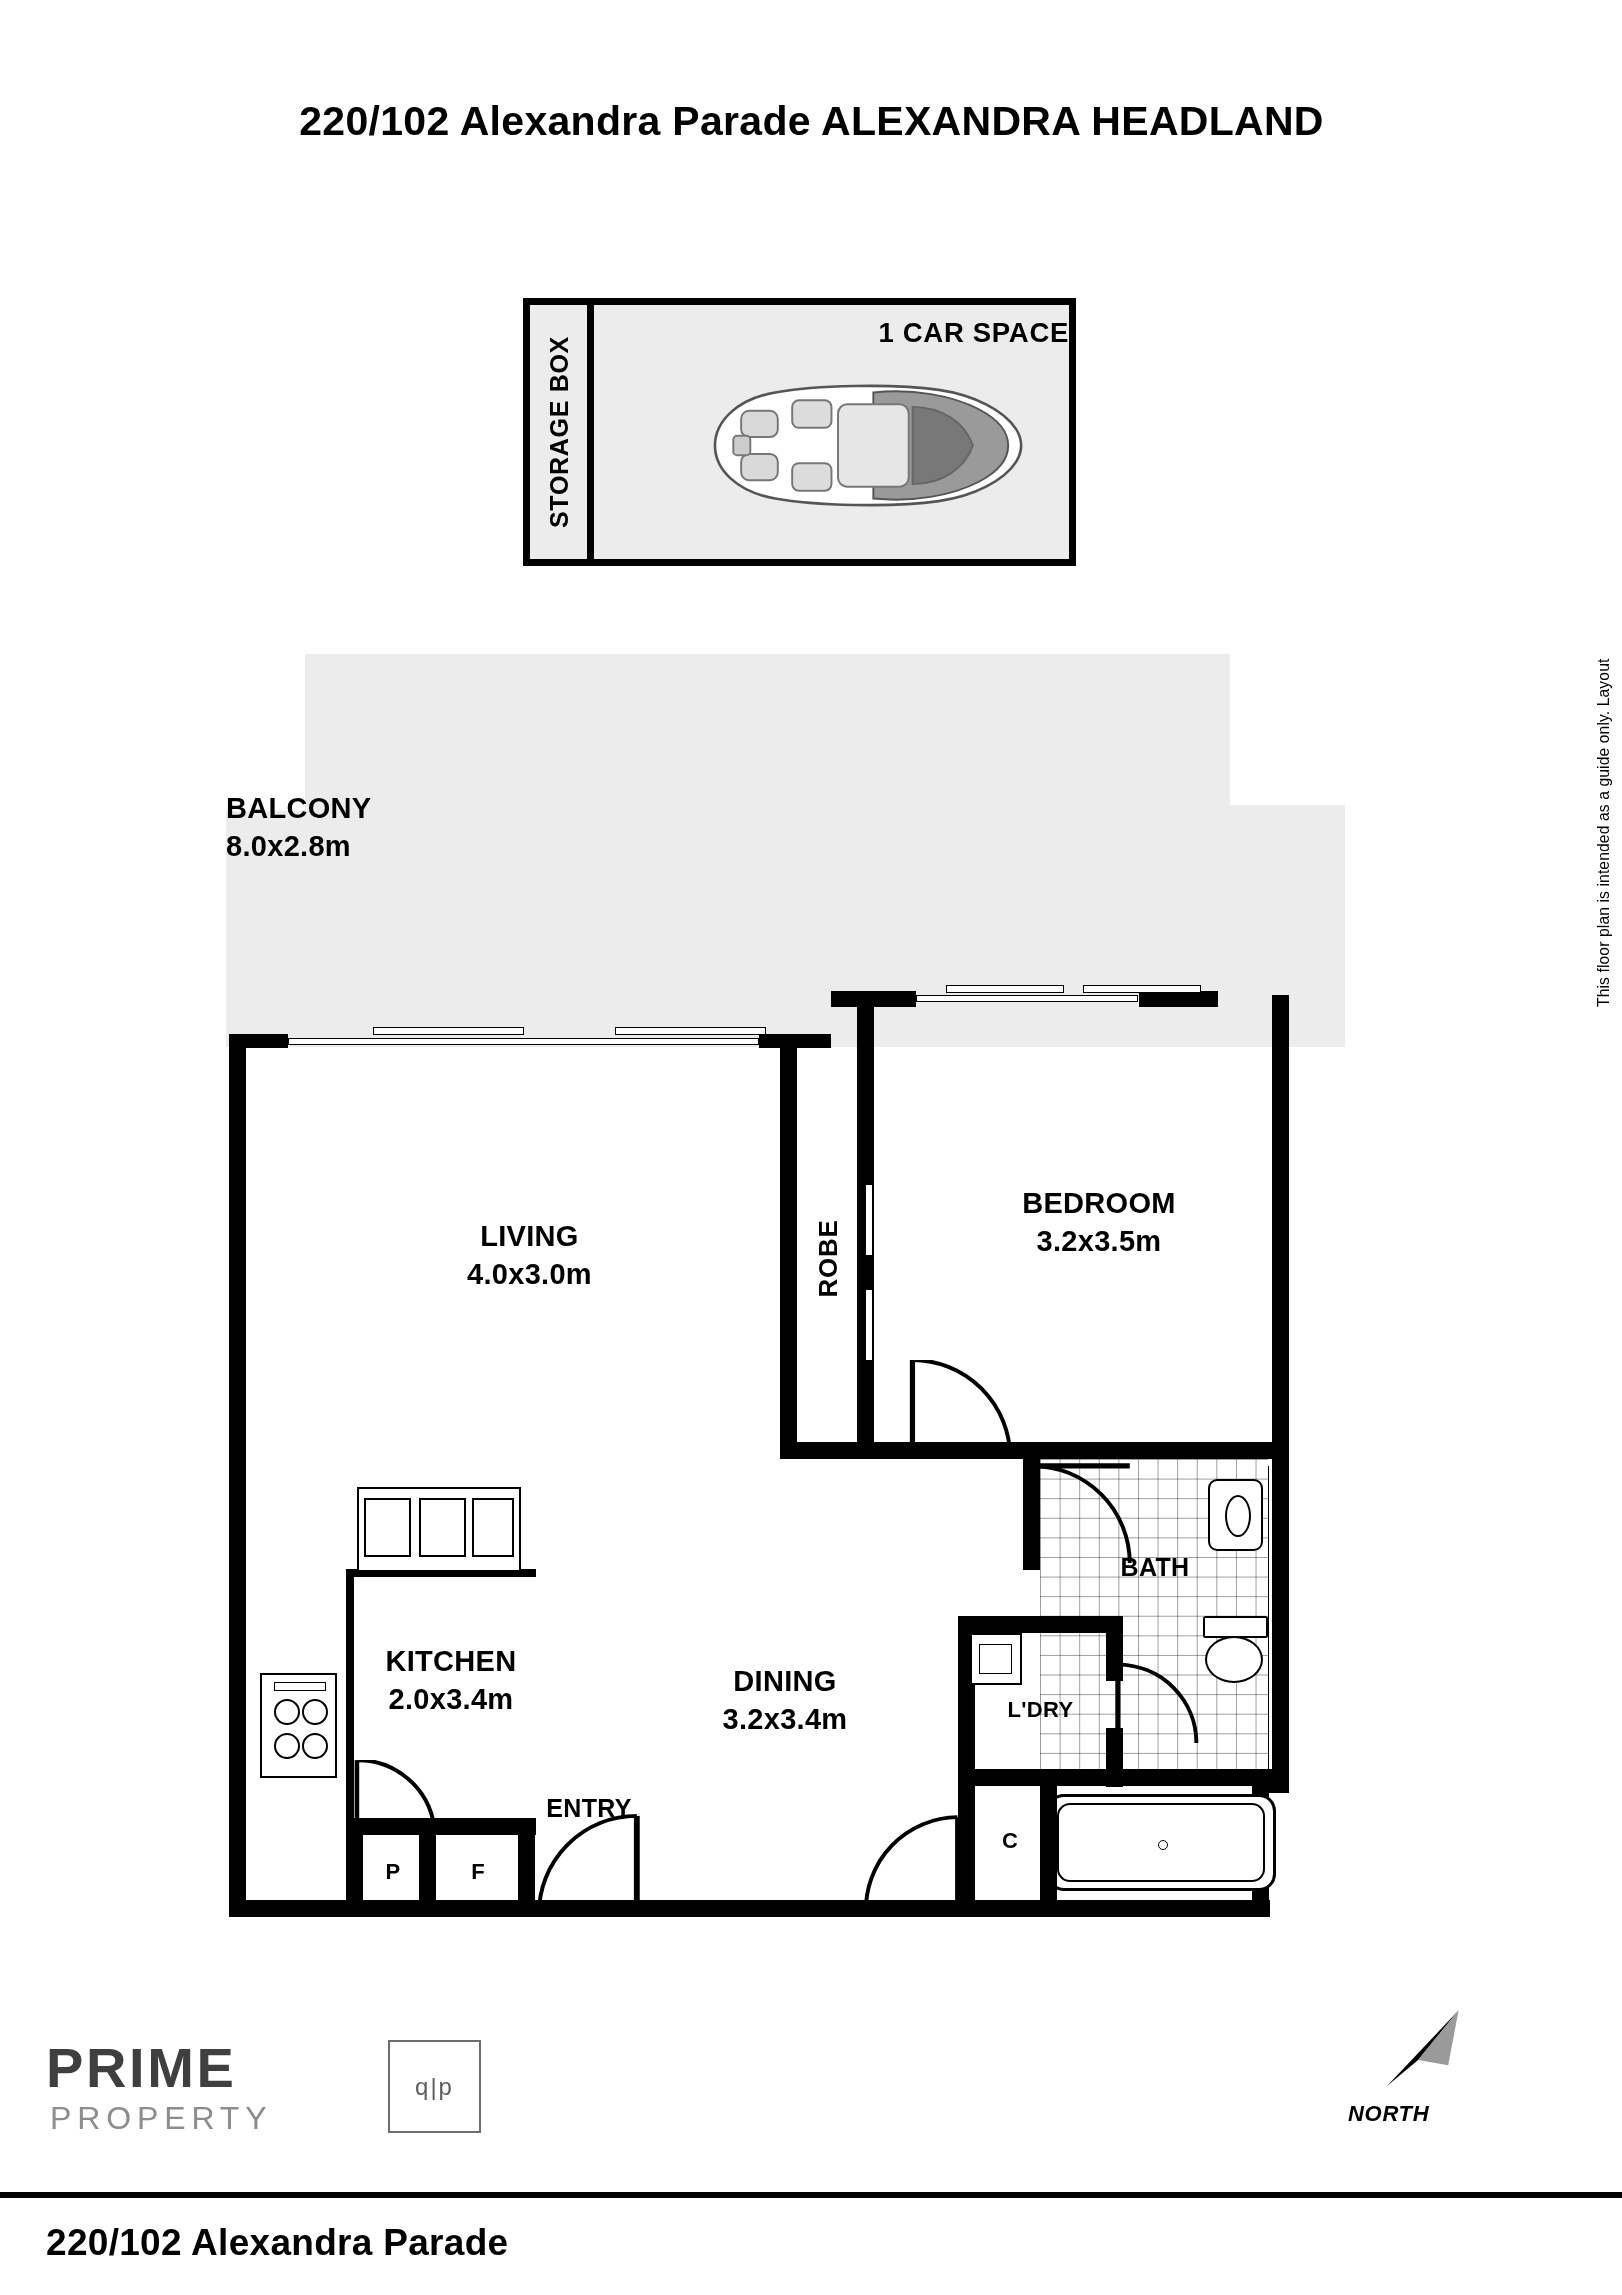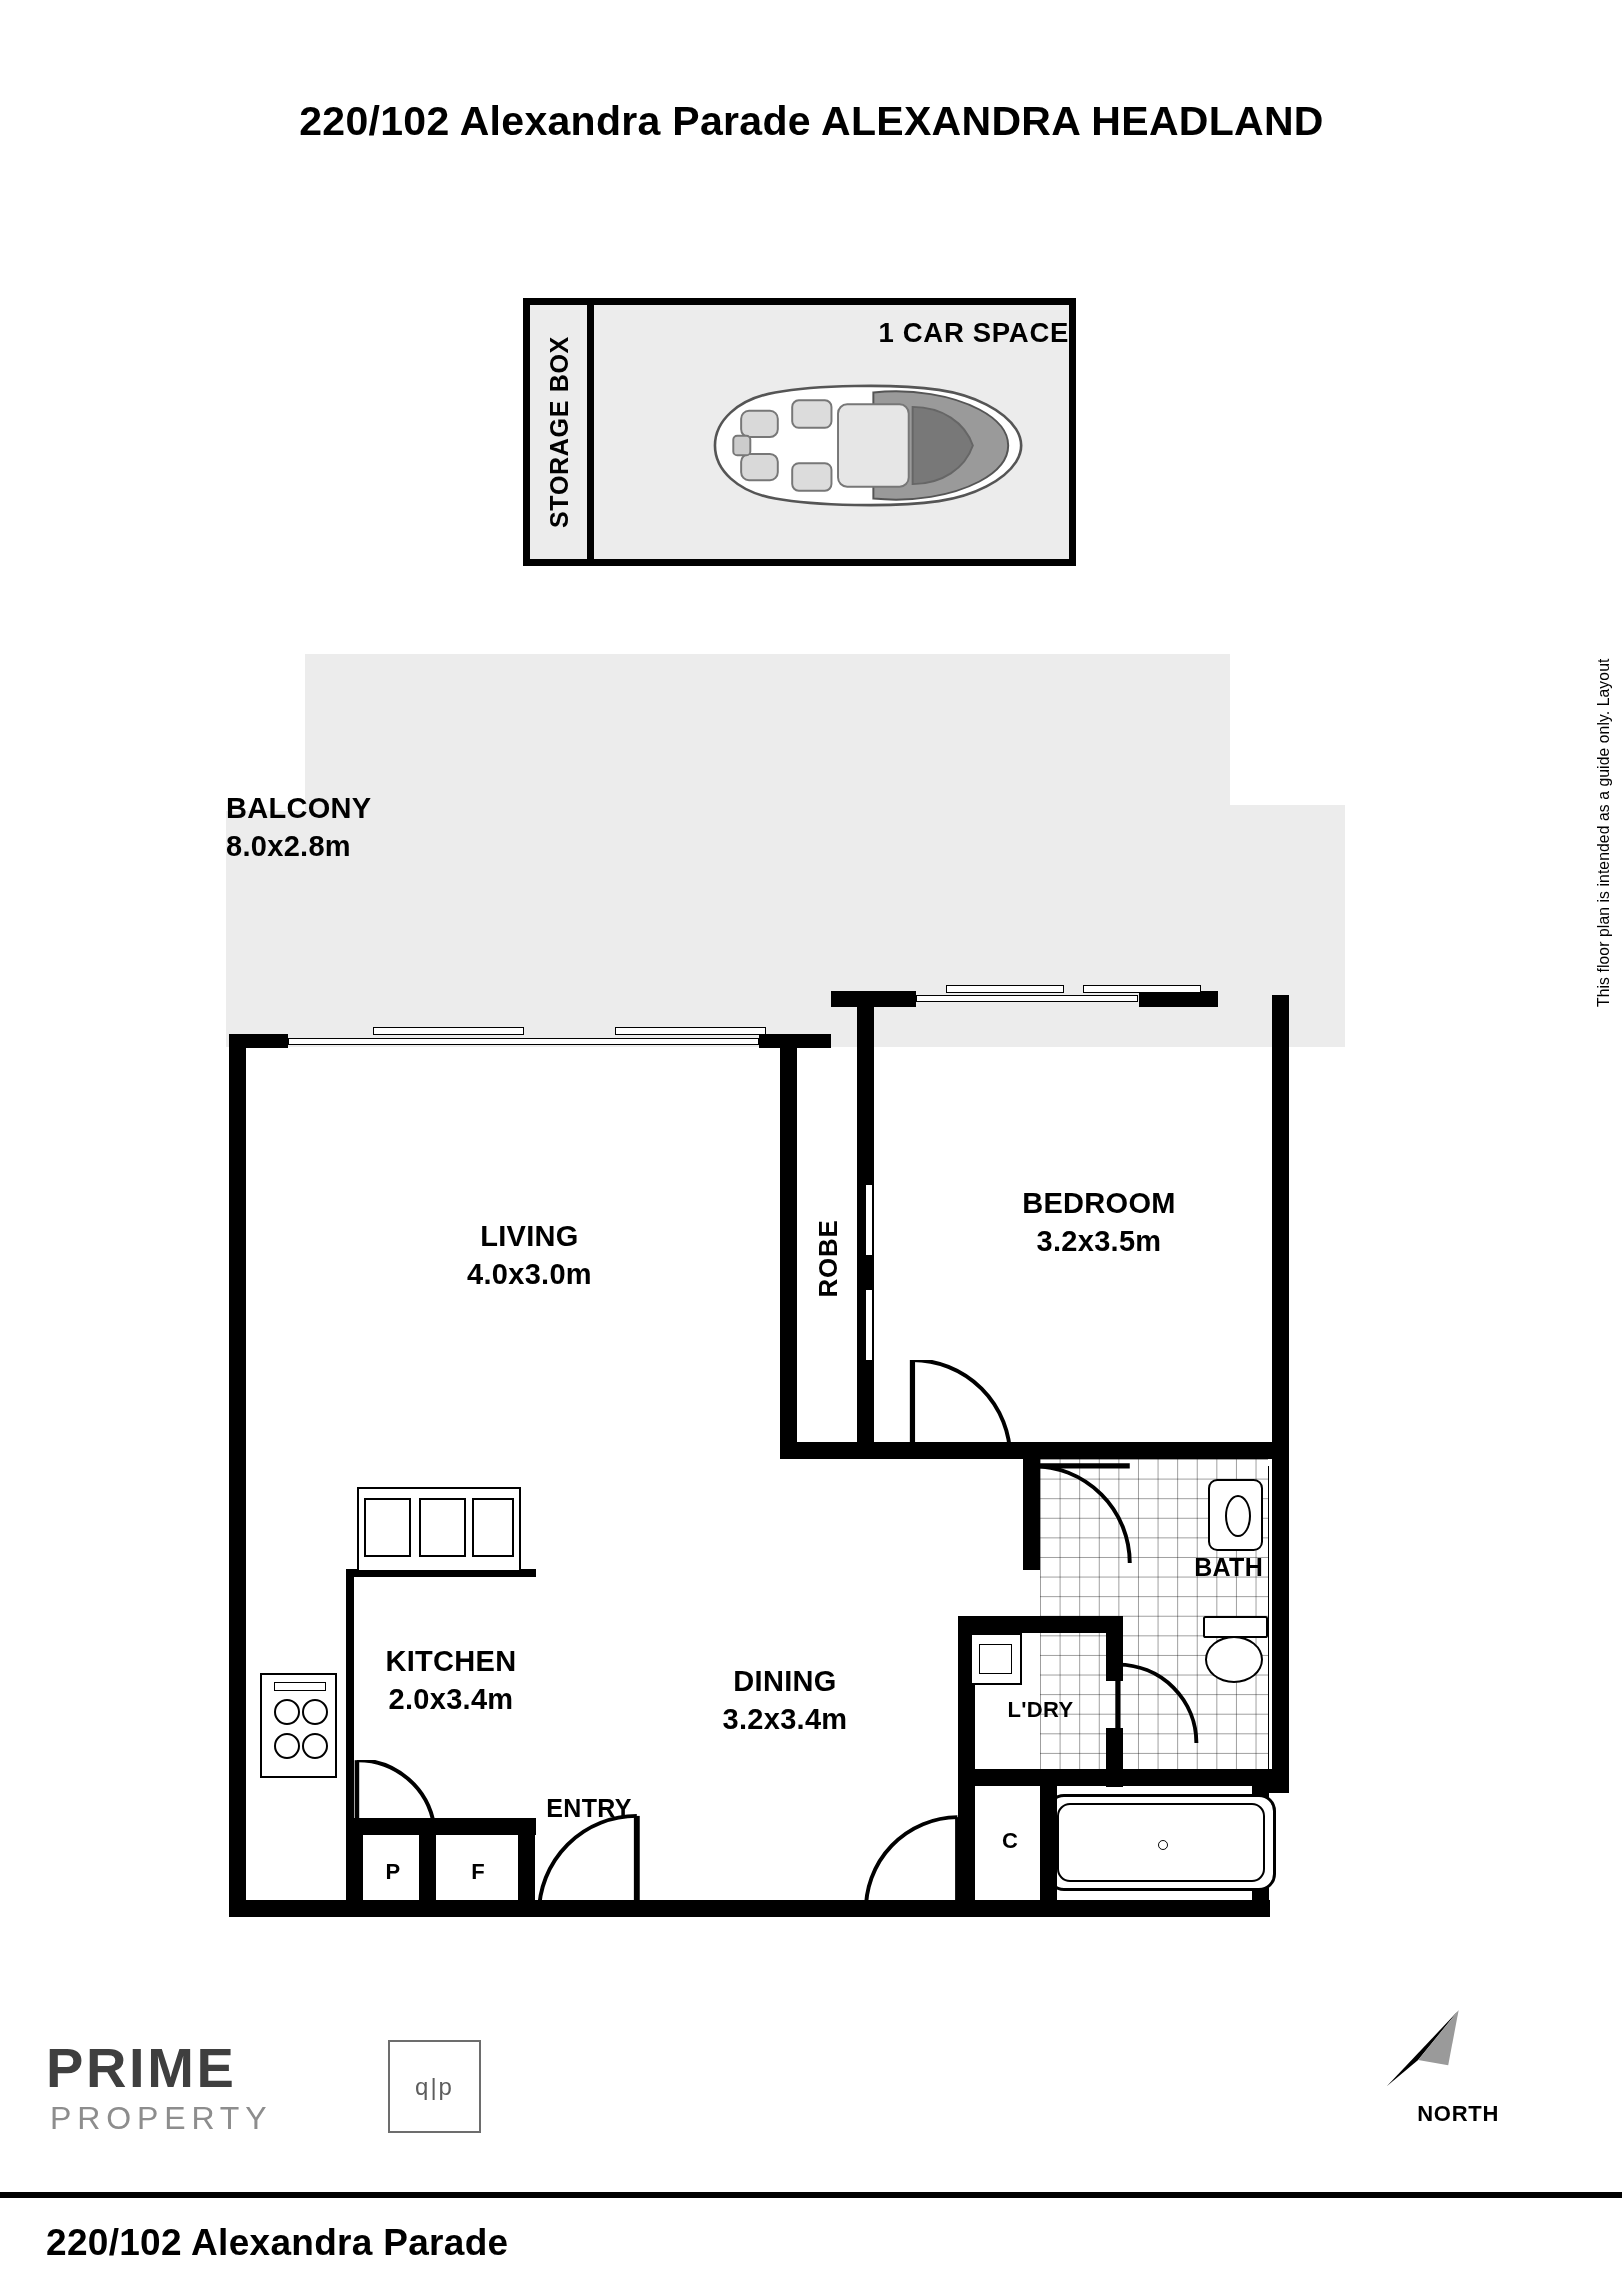--- a/index.html
+++ b/index.html
@@ -182,21 +182,22 @@
     transform-origin: 100% 0%;
     text-align: left;
   }
 
   
   #north-group {
     position: absolute;
     left: 1348px;
     top: 2009px;
     width: 151px;
-    text-align: right;
+    text-align: left;
+    font-style: italic;
   }
   #north-label {
     font-size: 22px;
     font-weight: bold;
     letter-spacing: 0.7px;
     margin-top: 6.5px;
   }
 
   
   #logo {
@@ -337,21 +338,21 @@
   <div class="wall" style="left:1025px; top:1442px; width:249px; height:17px;"></div>
 
   <div class="tile" style="left:1040px; top:1459px; width:228px; height:321px;"></div>
   <div class="wall" style="left:1023px; top:1459px; width:17px; height:111px;"></div>
   <div class="wall" style="left:958px; top:1616px; width:17px; height:169px;"></div>
   <div class="wall" style="left:958px; top:1616px; width:164px; height:17px;"></div>
   <div class="wall" style="left:958px; top:1769px; width:164px; height:17px;"></div>
   <div class="wall" style="left:1106px; top:1616px; width:17px; height:65px;"></div>
   <div class="wall" style="left:1106px; top:1728px; width:17px; height:59px;"></div>
   <div class="wall" style="left:1023px; top:1769px; width:262px; height:17px;"></div>
-  <div class="room-label small" style="left:1047px; top:1551px; width:216px;text-align:right;">BATH</div>
+  <div class="room-label small" style="left:1047px; top:1551px; width:216px;">BATH</div>
   <div class="room-label tiny" style="left:962px; top:1695px; width:157px;">L'DRY</div>
 
   <div class="fixture-line" style="left:970px; top:1633px; width:52px; height:52px;"></div>
   <div class="fixture-line" style="left:979px; top:1644px; width:33px; height:30px; border-width:1.3px;"></div>
 
   <div class="fixture-line" style="left:1208px; top:1479px; width:55px; height:72px; border-radius:9.2px;"></div>
   <div style="position:absolute;left:1225px;top:1495px;width:22px;height:38px;border:2px solid #000;border-radius:50%;background:#fff;"></div>
 
   <div class="fixture-line" style="left:1203px; top:1616px; width:65px; height:22px; border-radius:2.6px;"></div>
   <div style="position:absolute;left:1205px;top:1636px;width:54px;height:43px;border:2px solid #000;border-radius:50%;background:#fff;"></div>

